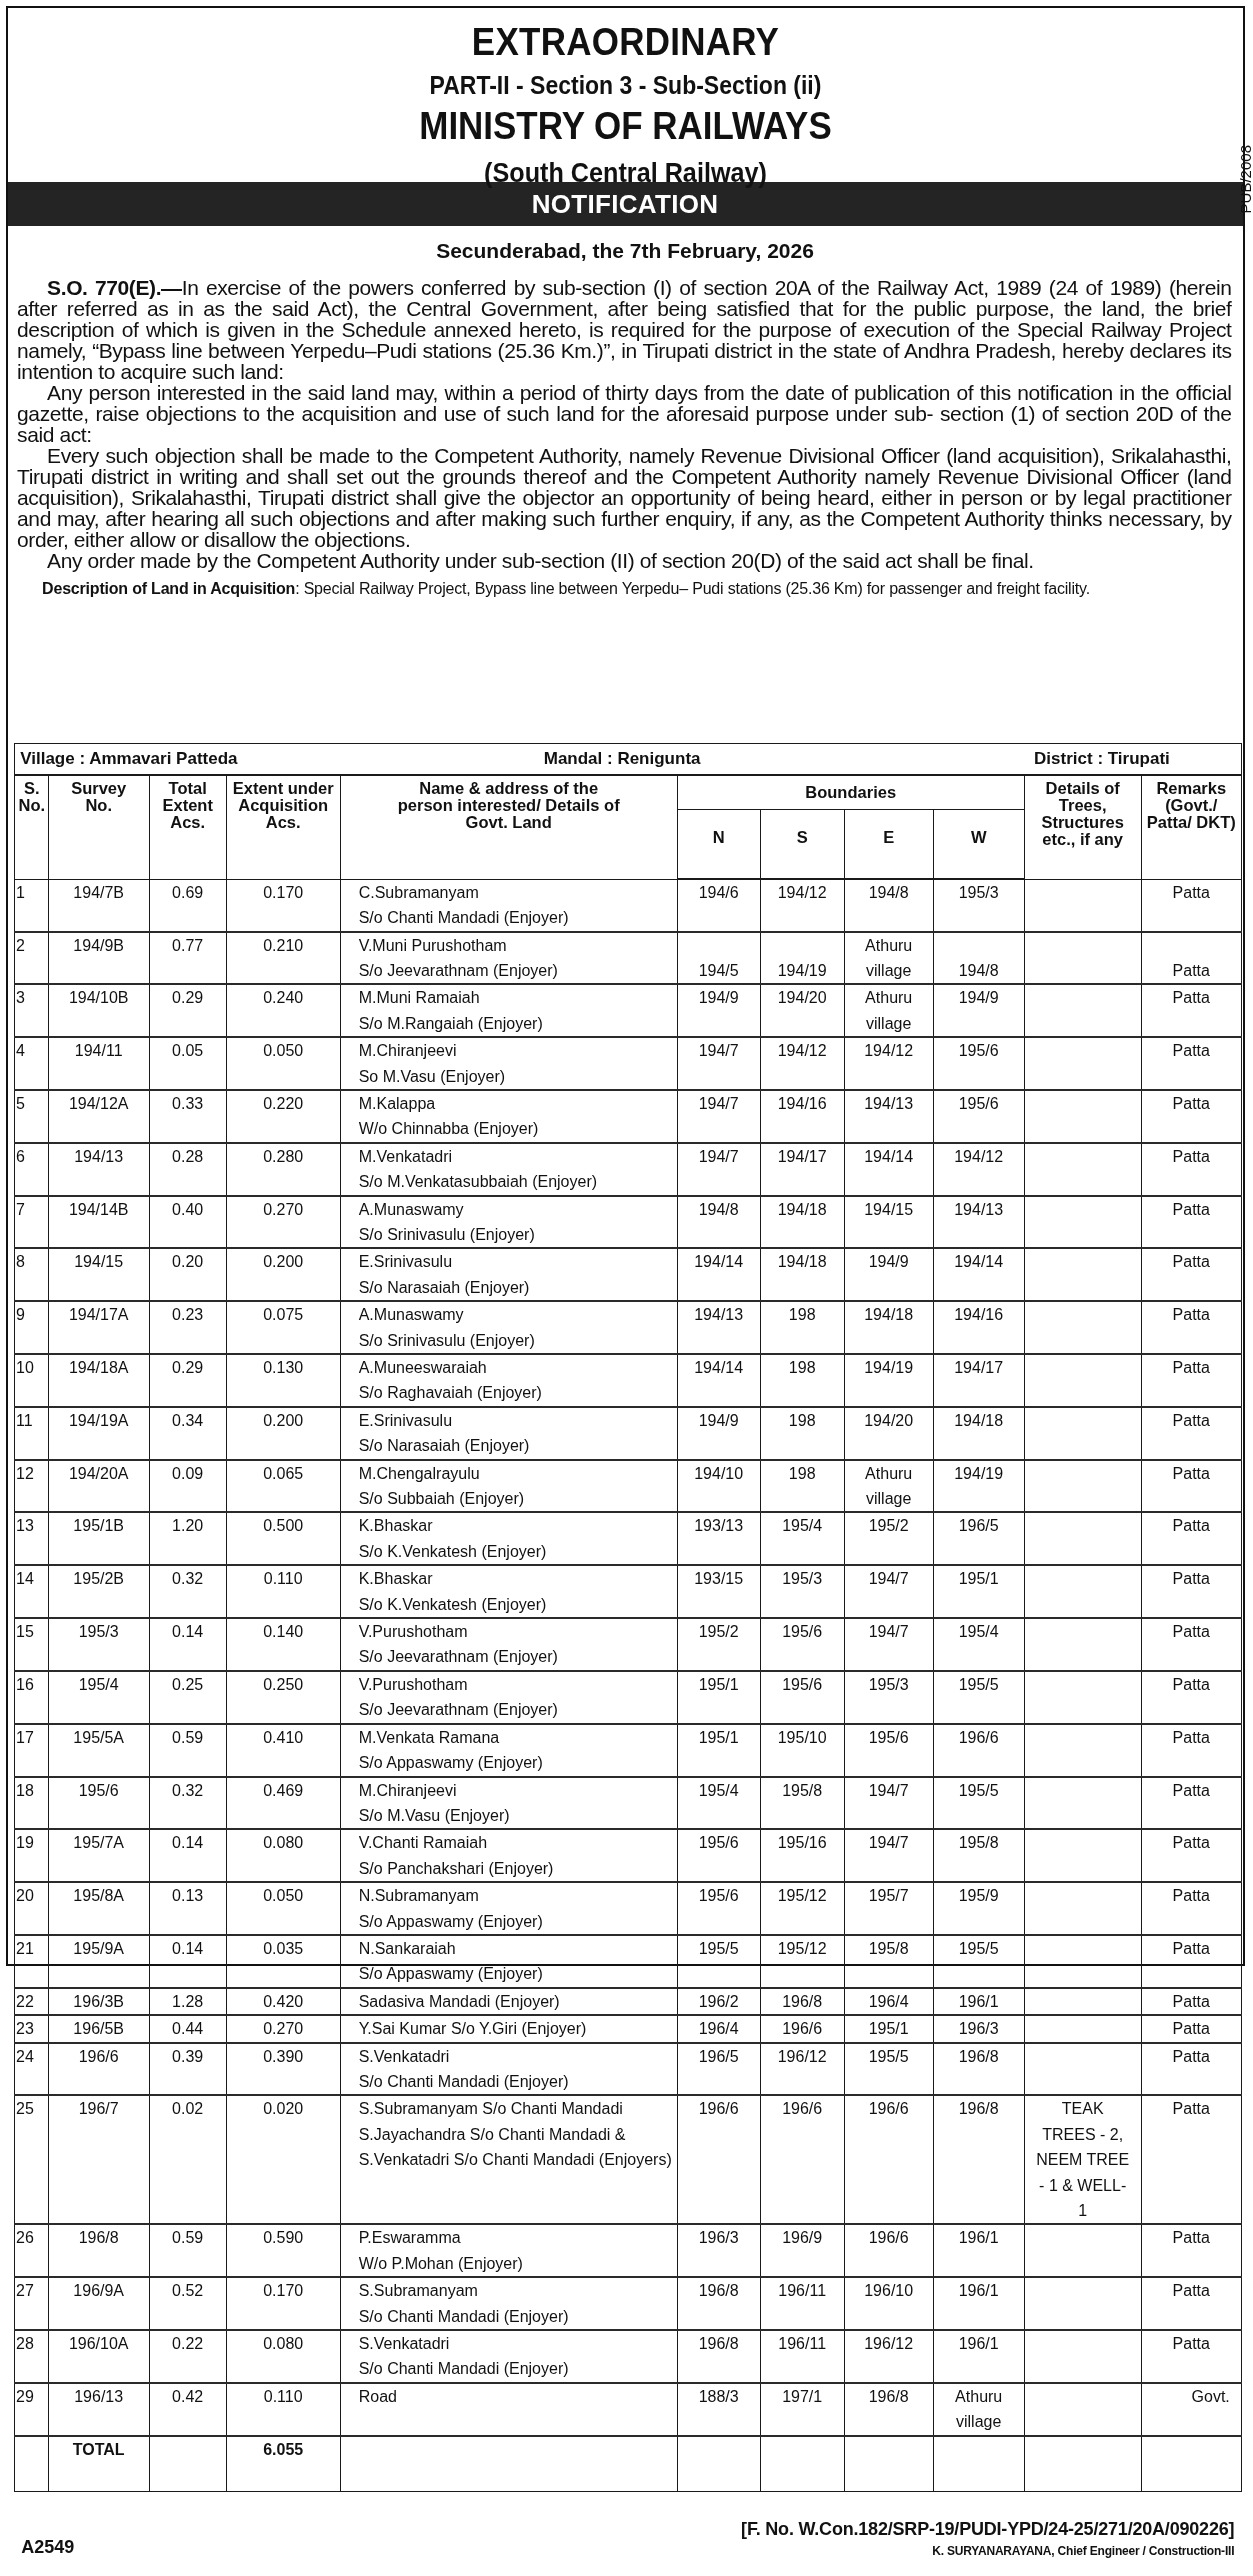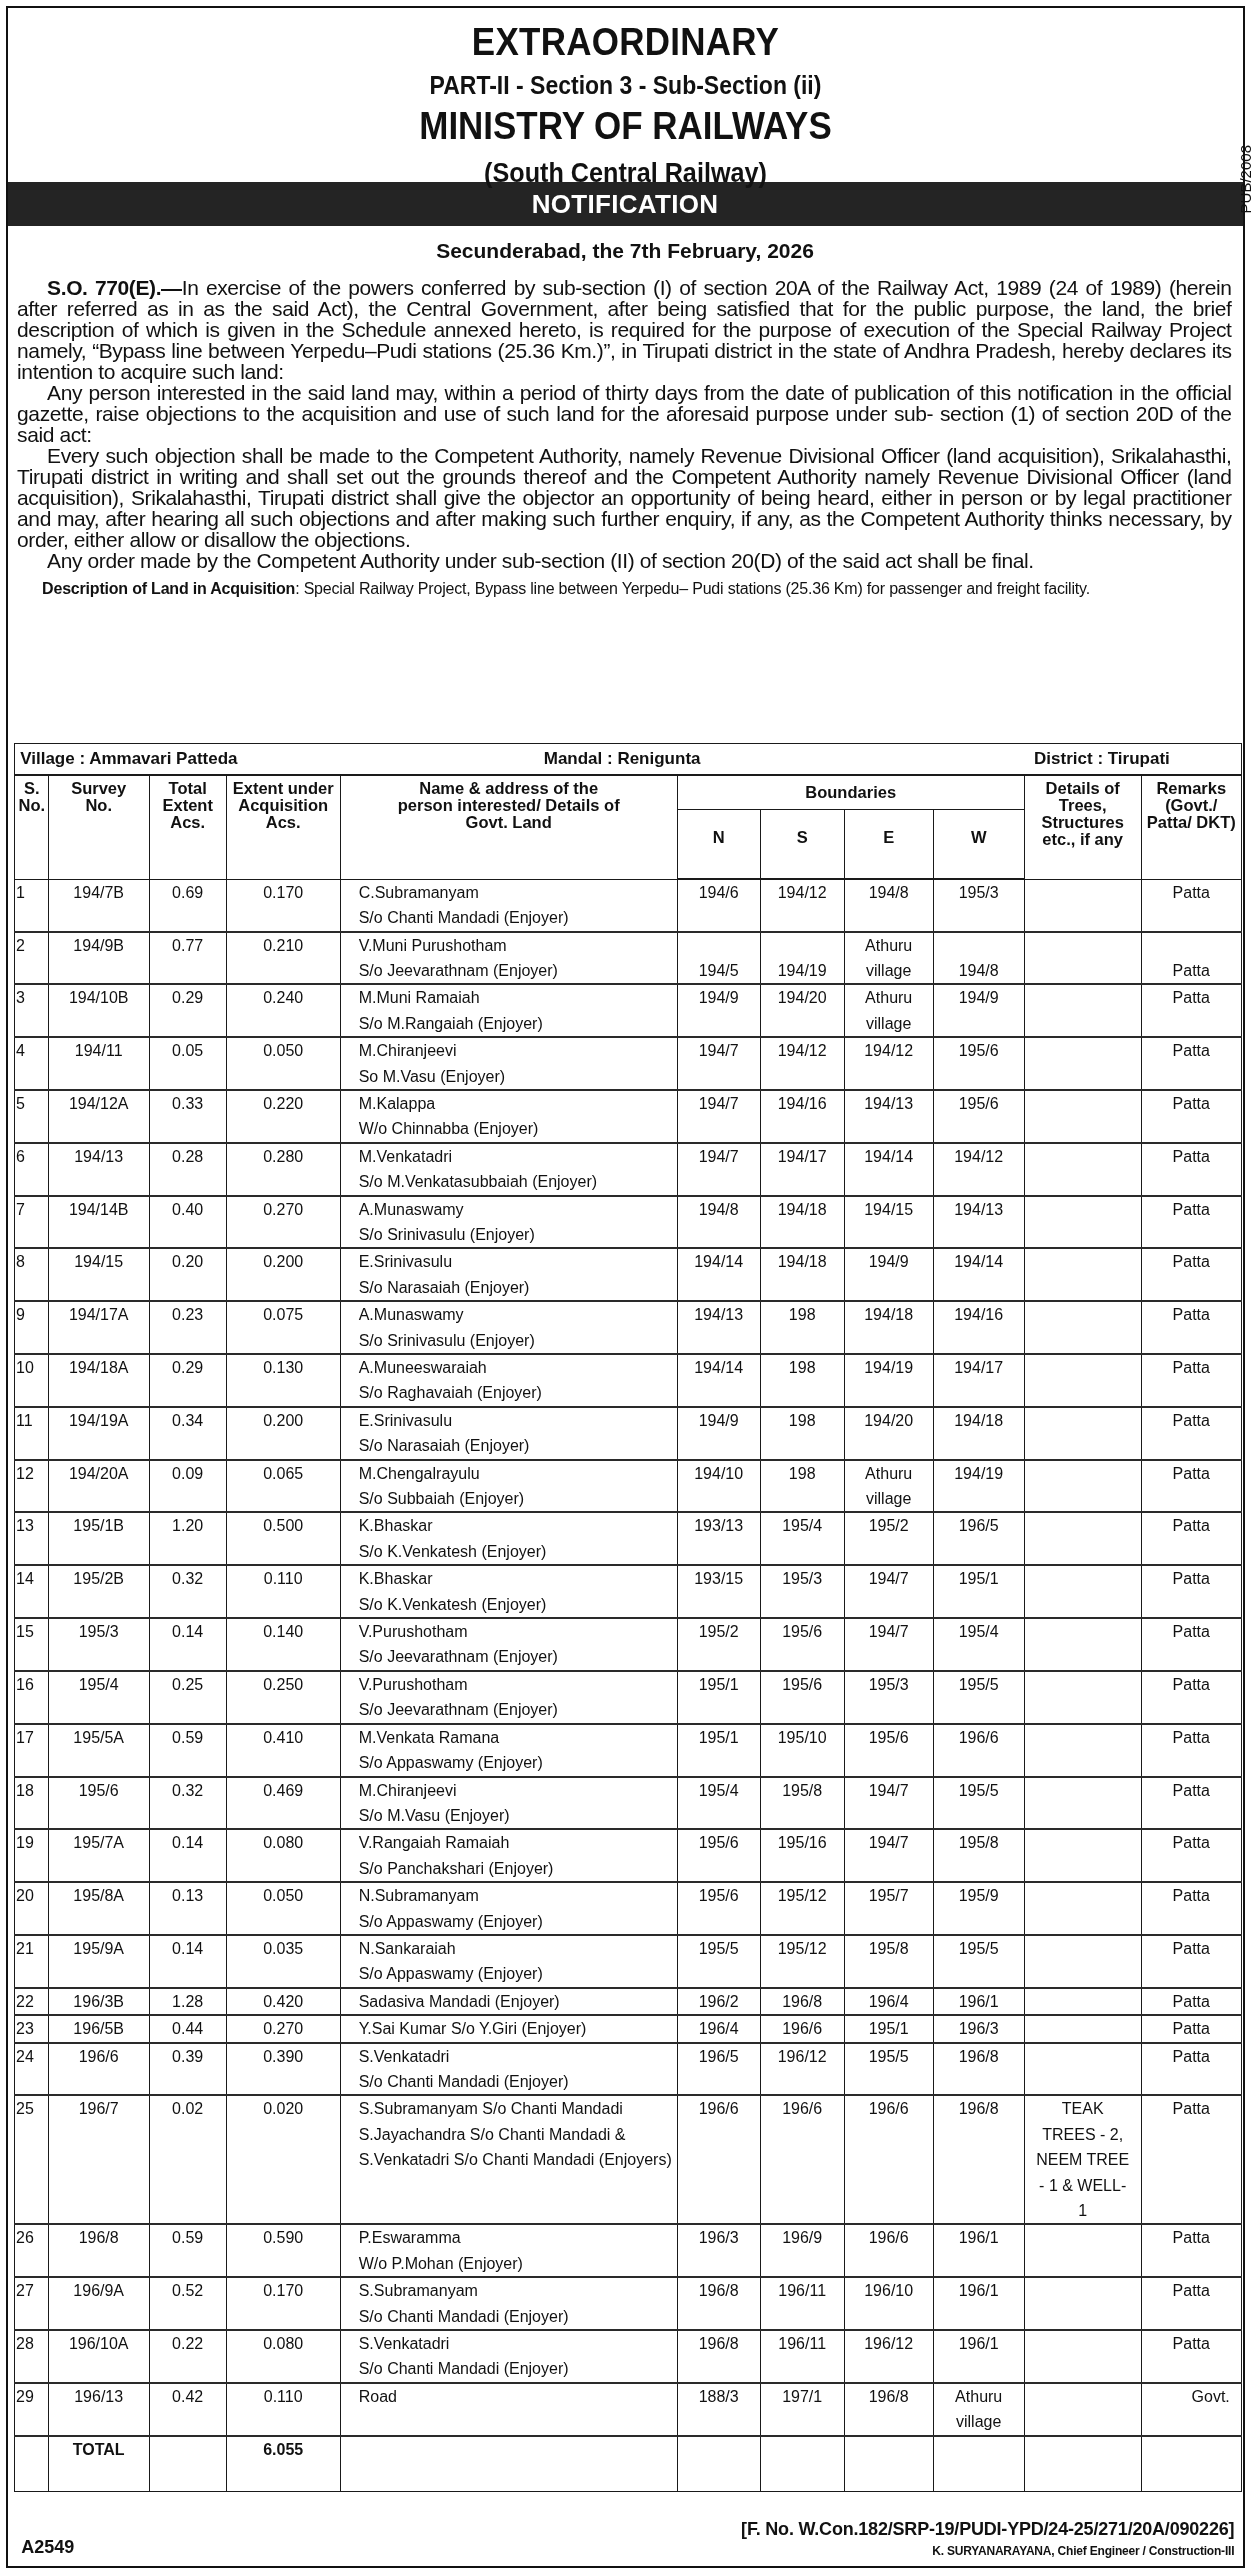--- a/index.html
+++ b/index.html
@@ -1,18 +1,18 @@
 <!DOCTYPE html>
 <html style="font-size:11px"><head>
 <meta charset="utf-8">
 <style>
   html, body { margin: 0; padding: 0; background: #ffffff; }
   body { width: 1253px; height: 2576px; position: relative; font-family: "Liberation Sans", sans-serif; color: #111; }
   .page {
-    position: absolute; left: 5.5px; top: 5.5px; width: 1239px; height: 2562px;
+    position: absolute; left: 5.5px; top: 5.5px; width: 1239px; height: 1960px;
     border: 2.7px solid #111; box-sizing: border-box; background: #fff;
   }
   .masthead { position: relative; height: 174px; text-align: center; }
   .mh-line { margin: 0; font-weight: bold; line-height: 1; }
   .mh-extra { font-size: 38px; padding-top: 15px; letter-spacing: 0.3px; transform: scaleX(0.92); }
   .mh-part { font-size: 25px; margin-top: 12.4px; transform: scaleX(0.92); }
   .mh-ministry { font-size: 38px; margin-top: 9.6px; transform: scaleX(0.92); }
   .mh-region { font-size: 27.4px; margin-top: 13.7px; transform: scaleX(0.92); }
   .pub-code {
     position: absolute; right: 5.5px; top: 137px; font-size: 15px; font-weight: normal;
@@ -409,21 +409,21 @@
           <td class="c" style="padding: 0px 9.6px;">195/5</td>
           <td class="c" style="padding: 0px 9.6px;"></td>
           <td class="c">Patta</td>
         </tr>
         <tr>
           <td class="sno">19</td>
           <td class="c">195/7A</td>
           <td class="c">0.14</td>
           <td class="c">0.080</td>
           <td class="nm">
-            <div>V.Rangaiah Ramaiah</div>
+            <div>V.Chanti Ramaiah</div>
             <div>S/o Panchakshari  (Enjoyer)</div>
           </td>
           <td class="c">195/6</td>
           <td class="c">195/16</td>
           <td class="c" style="padding: 0px 9.6px;">194/7</td>
           <td class="c" style="padding: 0px 9.6px;">195/8</td>
           <td class="c" style="padding: 0px 9.6px;"></td>
           <td class="c">Patta</td>
         </tr>
         <tr>

